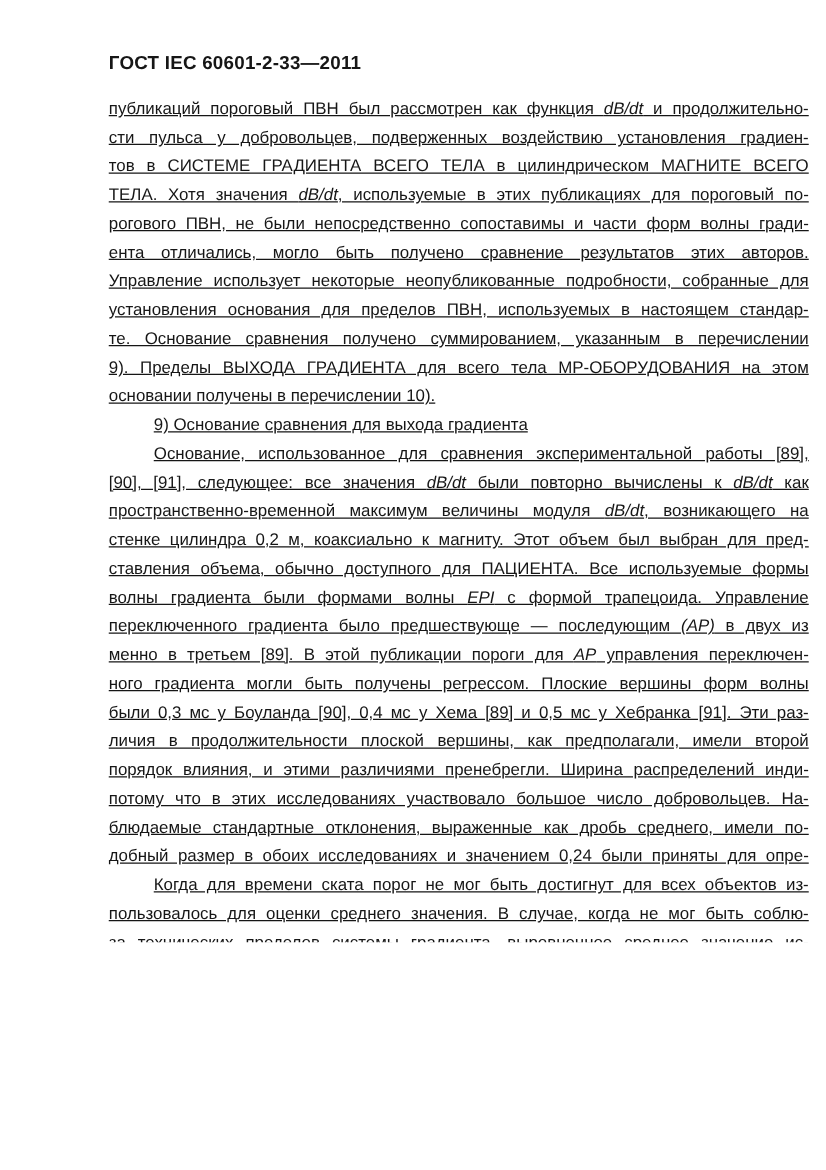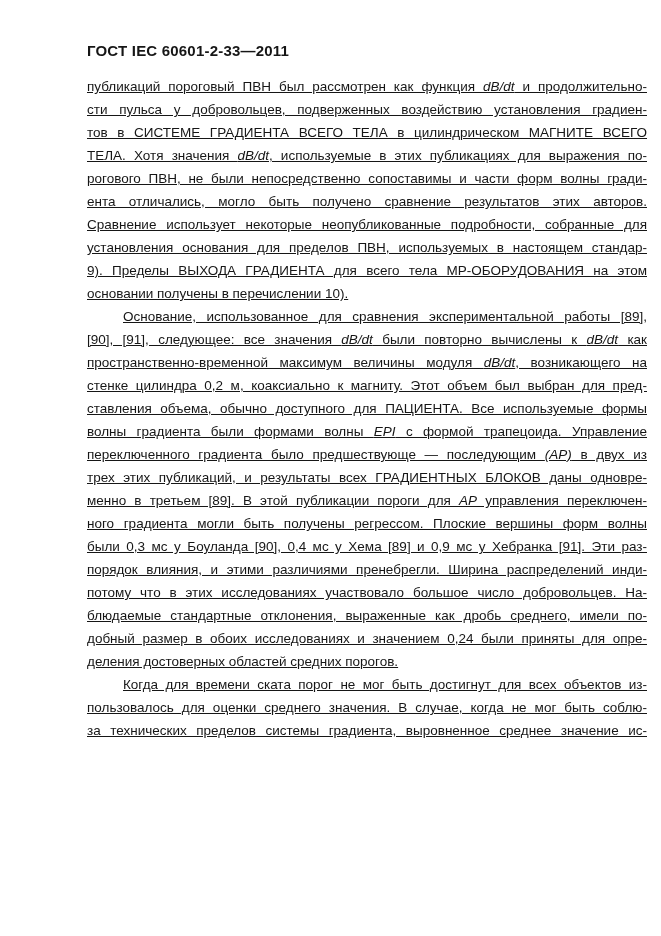--- a/index.html
+++ b/index.html
@@ -50,45 +50,48 @@
 <body>
 
 <div class="page">
   <div class="header">ГОСТ IEC 60601-2-33—2011</div>
 
   <div class="doc-body" id="doc-body">
       <div>
         <div class="line"><span>публикаций пороговый ПВН был рассмотрен как функция </span><span class="it">dB/dt</span><span> и продолжительно-</span></div>
         <div class="line"><span>сти пульса у добровольцев, подверженных воздействию установления градиен-</span></div>
         <div class="line"><span>тов в СИСТЕМЕ ГРАДИЕНТА ВСЕГО ТЕЛА в цилиндрическом МАГНИТЕ ВСЕГО</span></div>
-        <div class="line"><span>ТЕЛА. Хотя значения </span><span class="it">dB/dt</span><span>, используемые в этих публикациях для выражения по-</span></div>
+        <div class="line"><span>ТЕЛА. Хотя значения </span><span class="it">dB/dt</span><span>, используемые в этих публикациях для пороговый по-</span></div>
         <div class="line"><span>рогового ПВН, не были непосредственно сопоставимы и части форм волны гради-</span></div>
         <div class="line"><span>ента отличались, могло быть получено сравнение результатов этих авторов.</span></div>
-        <div class="line"><span>Сравнение использует некоторые неопубликованные подробности, собранные для</span></div>
+        <div class="line"><span>Управление использует некоторые неопубликованные подробности, собранные для</span></div>
         <div class="line"><span>установления основания для пределов ПВН, используемых в настоящем стандар-</span></div>
+        <div class="line"><span>те. Основание сравнения получено суммированием, указанным в перечислении</span></div>
         <div class="line"><span>9). Пределы ВЫХОДА ГРАДИЕНТА для всего тела МР-ОБОРУДОВАНИЯ на этом</span></div>
         <div class="line end"><span>основании получены в перечислении 10).</span></div>
+      </div>
+      <div>
+        <div class="line end indent"><span>9) Основание сравнения для выхода градиента</span></div>
       </div>
       <div>
         <div class="line indent"><span>Основание, использованное для сравнения экспериментальной работы [89],</span></div>
         <div class="line"><span>[90], [91], следующее: все значения </span><span class="it">dB/dt</span><span> были повторно вычислены к </span><span class="it">dB/dt</span><span> как</span></div>
         <div class="line"><span>пространственно-временной максимум величины модуля </span><span class="it">dB/dt</span><span>, возникающего на</span></div>
         <div class="line"><span>стенке цилиндра 0,2 м, коаксиально к магниту. Этот объем был выбран для пред-</span></div>
         <div class="line"><span>ставления объема, обычно доступного для ПАЦИЕНТА. Все используемые формы</span></div>
         <div class="line"><span>волны градиента были формами волны </span><span class="it">EPI</span><span> с формой трапецоида. Управление</span></div>
         <div class="line"><span>переключенного градиента было предшествующе — последующим </span><span class="it">(AP)</span><span> в двух из</span></div>
-        <div class="line"><span>трех этих публикаций, и результаты всех ГРАДИЕНТНЫХ БЛОКОВ даны одновре-</span></div>
         <div class="line"><span>менно в третьем [89]. В этой публикации пороги для </span><span class="it">AP</span><span> управления переключен-</span></div>
         <div class="line"><span>ного градиента могли быть получены регрессом. Плоские вершины форм волны</span></div>
-        <div class="line"><span>были 0,3 мс у Боуланда [90], 0,4 мс у Хема [89] и 0,9 мс у Хебранка [91]. Эти раз-</span></div>
+        <div class="line"><span>были 0,3 мс у Боуланда [90], 0,4 мс у Хема [89] и 0,5 мс у Хебранка [91]. Эти раз-</span></div>
+        <div class="line"><span>личия в продолжительности плоской вершины, как предполагали, имели второй</span></div>
         <div class="line"><span>порядок влияния, и этими различиями пренебрегли. Ширина распределений инди-</span></div>
         <div class="line"><span>потому что в этих исследованиях участвовало большое число добровольцев. На-</span></div>
         <div class="line"><span>блюдаемые стандартные отклонения, выраженные как дробь среднего, имели по-</span></div>
         <div class="line"><span>добный размер в обоих исследованиях и значением 0,24 были приняты для опре-</span></div>
-        <div class="line end"><span>деления достоверных областей средних порогов.</span></div>
       </div>
       <div>
         <div class="line indent"><span>Когда для времени ската порог не мог быть достигнут для всех объектов из-</span></div>
         <div class="line"><span>пользовалось для оценки среднего значения. В случае, когда не мог быть соблю-</span></div>
         <div class="line"><span>за технических пределов системы градиента, выровненное среднее значение ис-</span></div>
       </div>
     </div>
 
   <div class="footer">98</div>
 </div>

